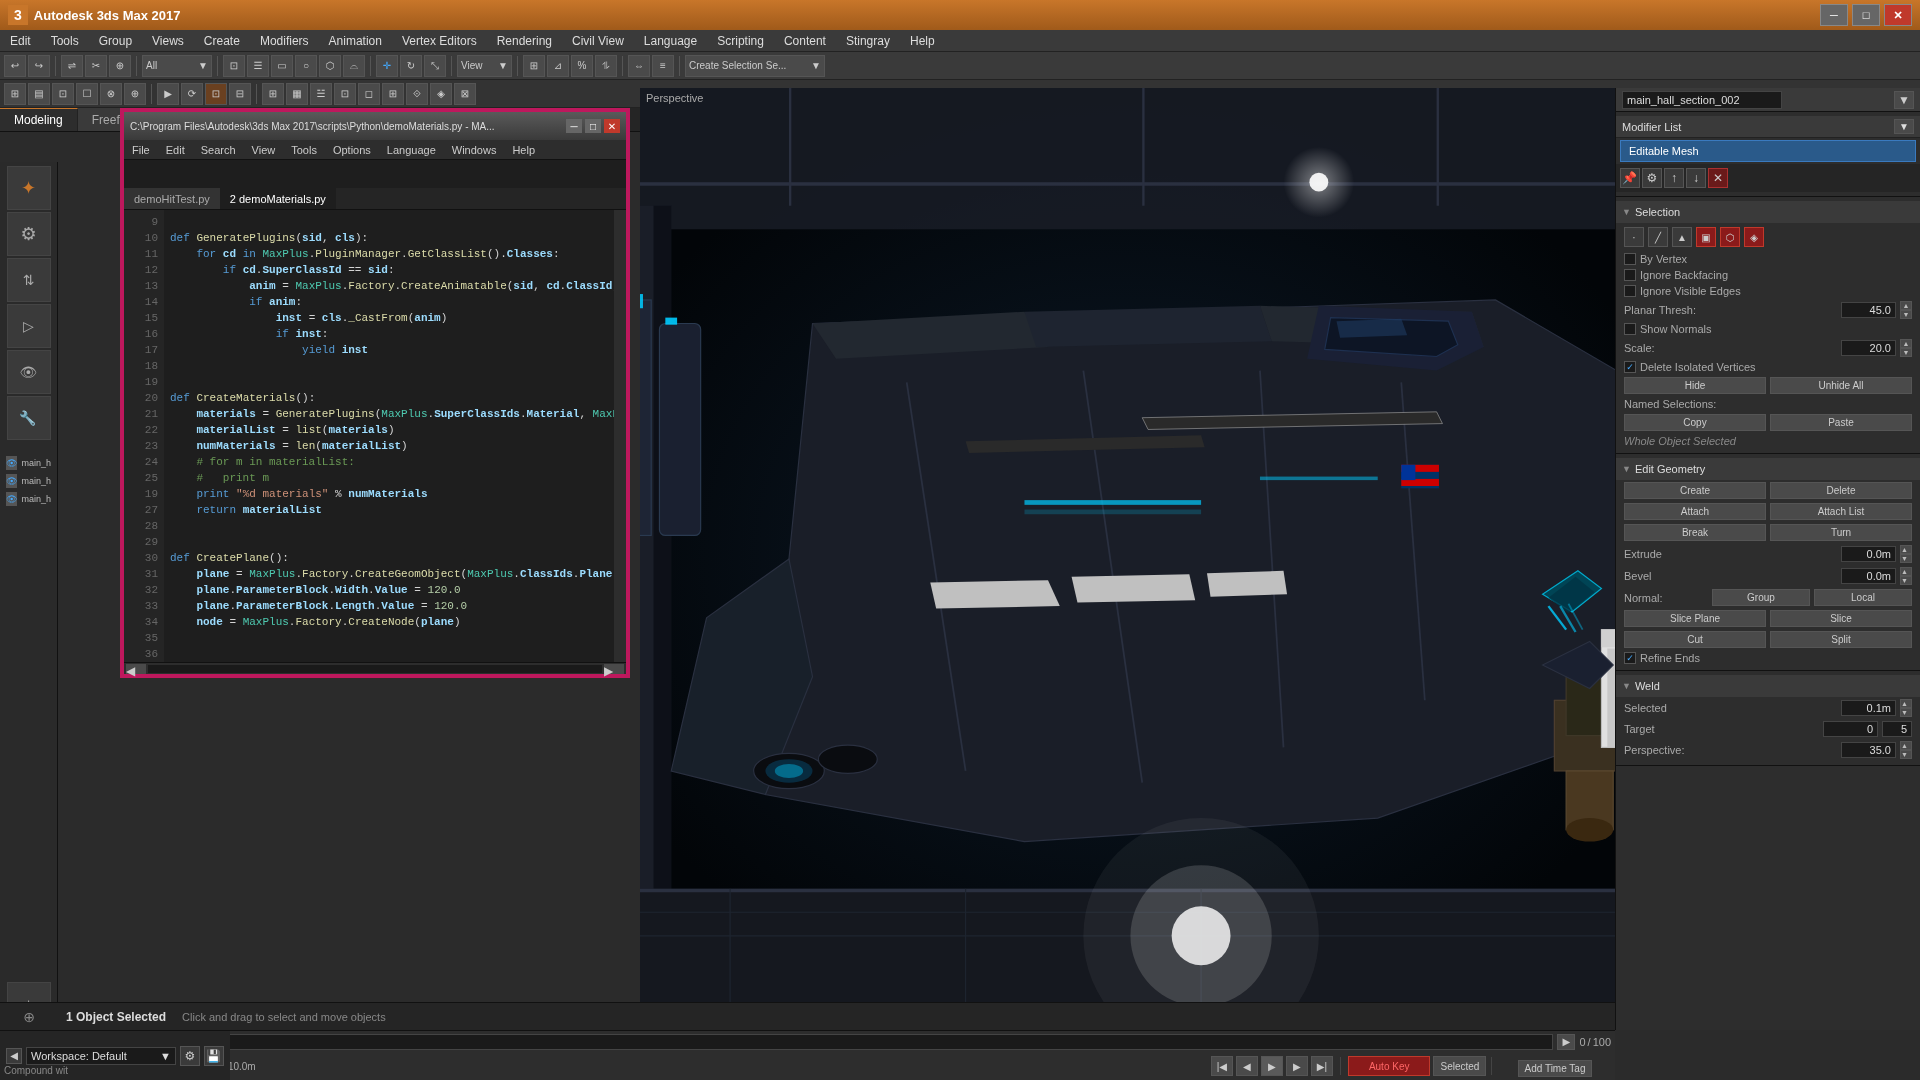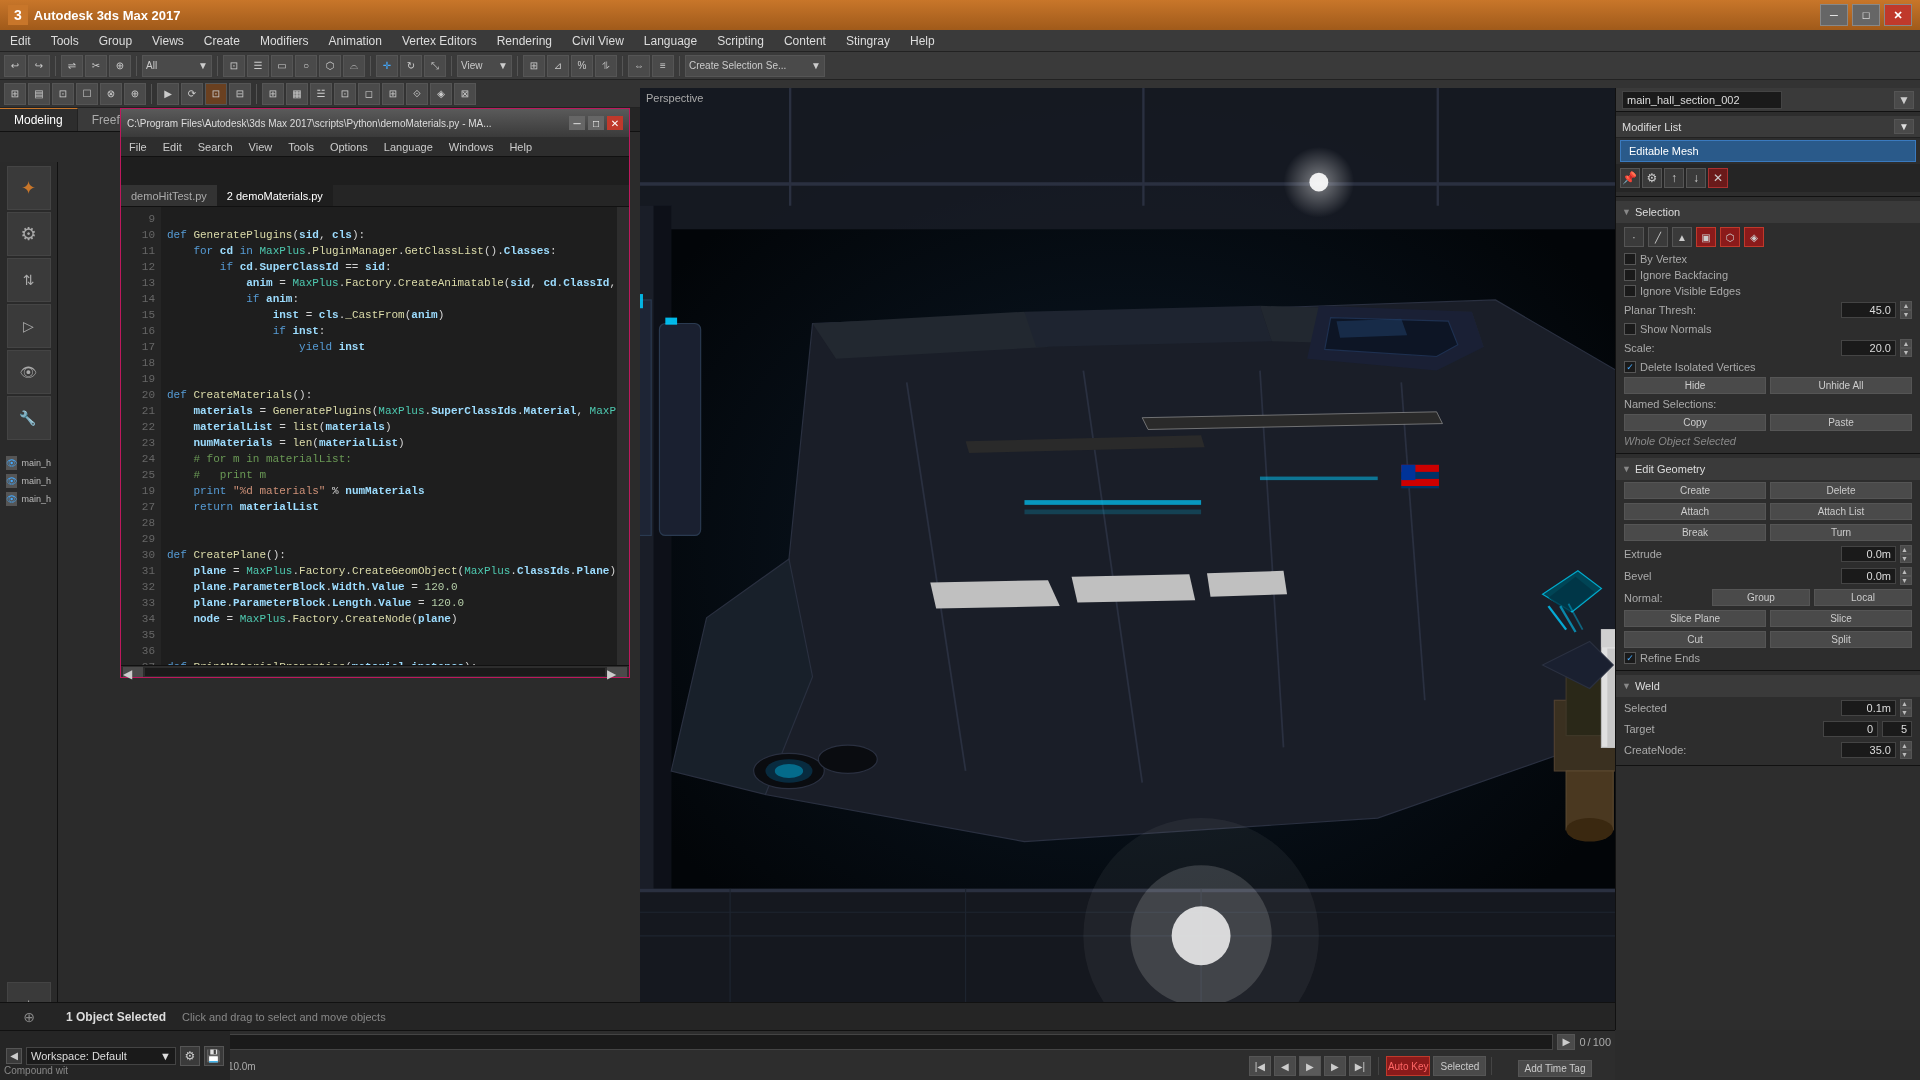--- a/index.html
+++ b/index.html
@@ -134,21 +134,21 @@
     }
 
     
     #code-editor {
       position: absolute;
       top: 108px;
       left: 120px;
       width: 510px;
       height: 570px;
       background: #1e1e1e;
-      border: 1px solid #be185d;
+      border: 4px solid #be185d;
       z-index: 100;
       display: flex;
       flex-direction: column;
     }
     #code-titlebar {
       height: 28px;
       background: linear-gradient(to bottom, #5a5a5a, #3a3a3a);
       display: flex;
       align-items: center;
       justify-content: space-between;
@@ -981,21 +981,21 @@
         <div style="height:9px;background:#4a4a4a;border:1px solid #555;font-size:7px;cursor:pointer;">▲</div>
         <div style="height:9px;background:#4a4a4a;border:1px solid #555;font-size:7px;cursor:pointer;">▼</div>
       </div>
     </div>
     <div class="rp-row">
       <span class="rp-label">Target</span>
       <input class="rp-value" type="text" value="0" style="">
       <input class="rp-value" type="text" style="width: 30px;" value="5">
     </div>
     <div class="rp-row">
-      <span class="rp-label">CreateNode:</span>
+      <span class="rp-label">Perspective:</span>
       <input class="rp-value" type="text" value="35.0" style="">
       <div style="display:flex;flex-direction:column;width:12px;">
         <div style="height:9px;background:#4a4a4a;border:1px solid #555;font-size:7px;cursor:pointer;">▲</div>
         <div style="height:9px;background:#4a4a4a;border:1px solid #555;font-size:7px;cursor:pointer;">▼</div>
       </div>
     </div>
   </div>
 </div>
 
 <div id="statusbar" style="position:absolute;bottom:50px;left:58px;right:305px;height:28px;background:#252525;border-top:1px solid #111;display:flex;align-items:center;padding:0 8px;gap:16px;">
@@ -1024,21 +1024,21 @@
     </div>
     <div style="flex:1;"></div>
 
     <div class="play-btn">|◀</div>
     <div class="play-btn">◀</div>
     <div class="play-btn" style="background:#5a5a5a;">▶</div>
     <div class="play-btn">▶</div>
     <div class="play-btn">▶|</div>
     <div style="width:1px;height:18px;background:#444;margin:0 4px;"></div>
 
-    <div style="background:#8b1a1a;border:1px solid #c0392b;color:#ff6666;font-size:10px;padding:2px 1px;cursor:pointer;height:20px;display:flex;align-items:center;">
+    <div style="background:#8b1a1a;border:1px solid #c0392b;color:#ff6666;font-size:10px;padding:2px 20px;cursor:pointer;height:20px;display:flex;align-items:center;">
       <span>Auto Key</span>
     </div>
     <div style="background:#4a4a4a;border:1px solid #555;color:#ccc;font-size:10px;padding:2px 6px;cursor:pointer;height:20px;display:flex;align-items:center;">
       <span>Selected</span>
     </div>
     <div style="width:1px;height:18px;background:#444;margin:0 2px;"></div>
     <div style="background:#4a4a4a;border:1px solid #555;color:#ccc;font-size:10px;padding:2px 4px;cursor:pointer;height:20px;display:flex;align-items:center;">
       <span>Set Key</span>
     </div>
     <div style="background:#4a4a4a;border:1px solid #555;color:#ccc;font-size:10px;padding:2px 4px;cursor:pointer;height:20px;display:flex;align-items:center;">

